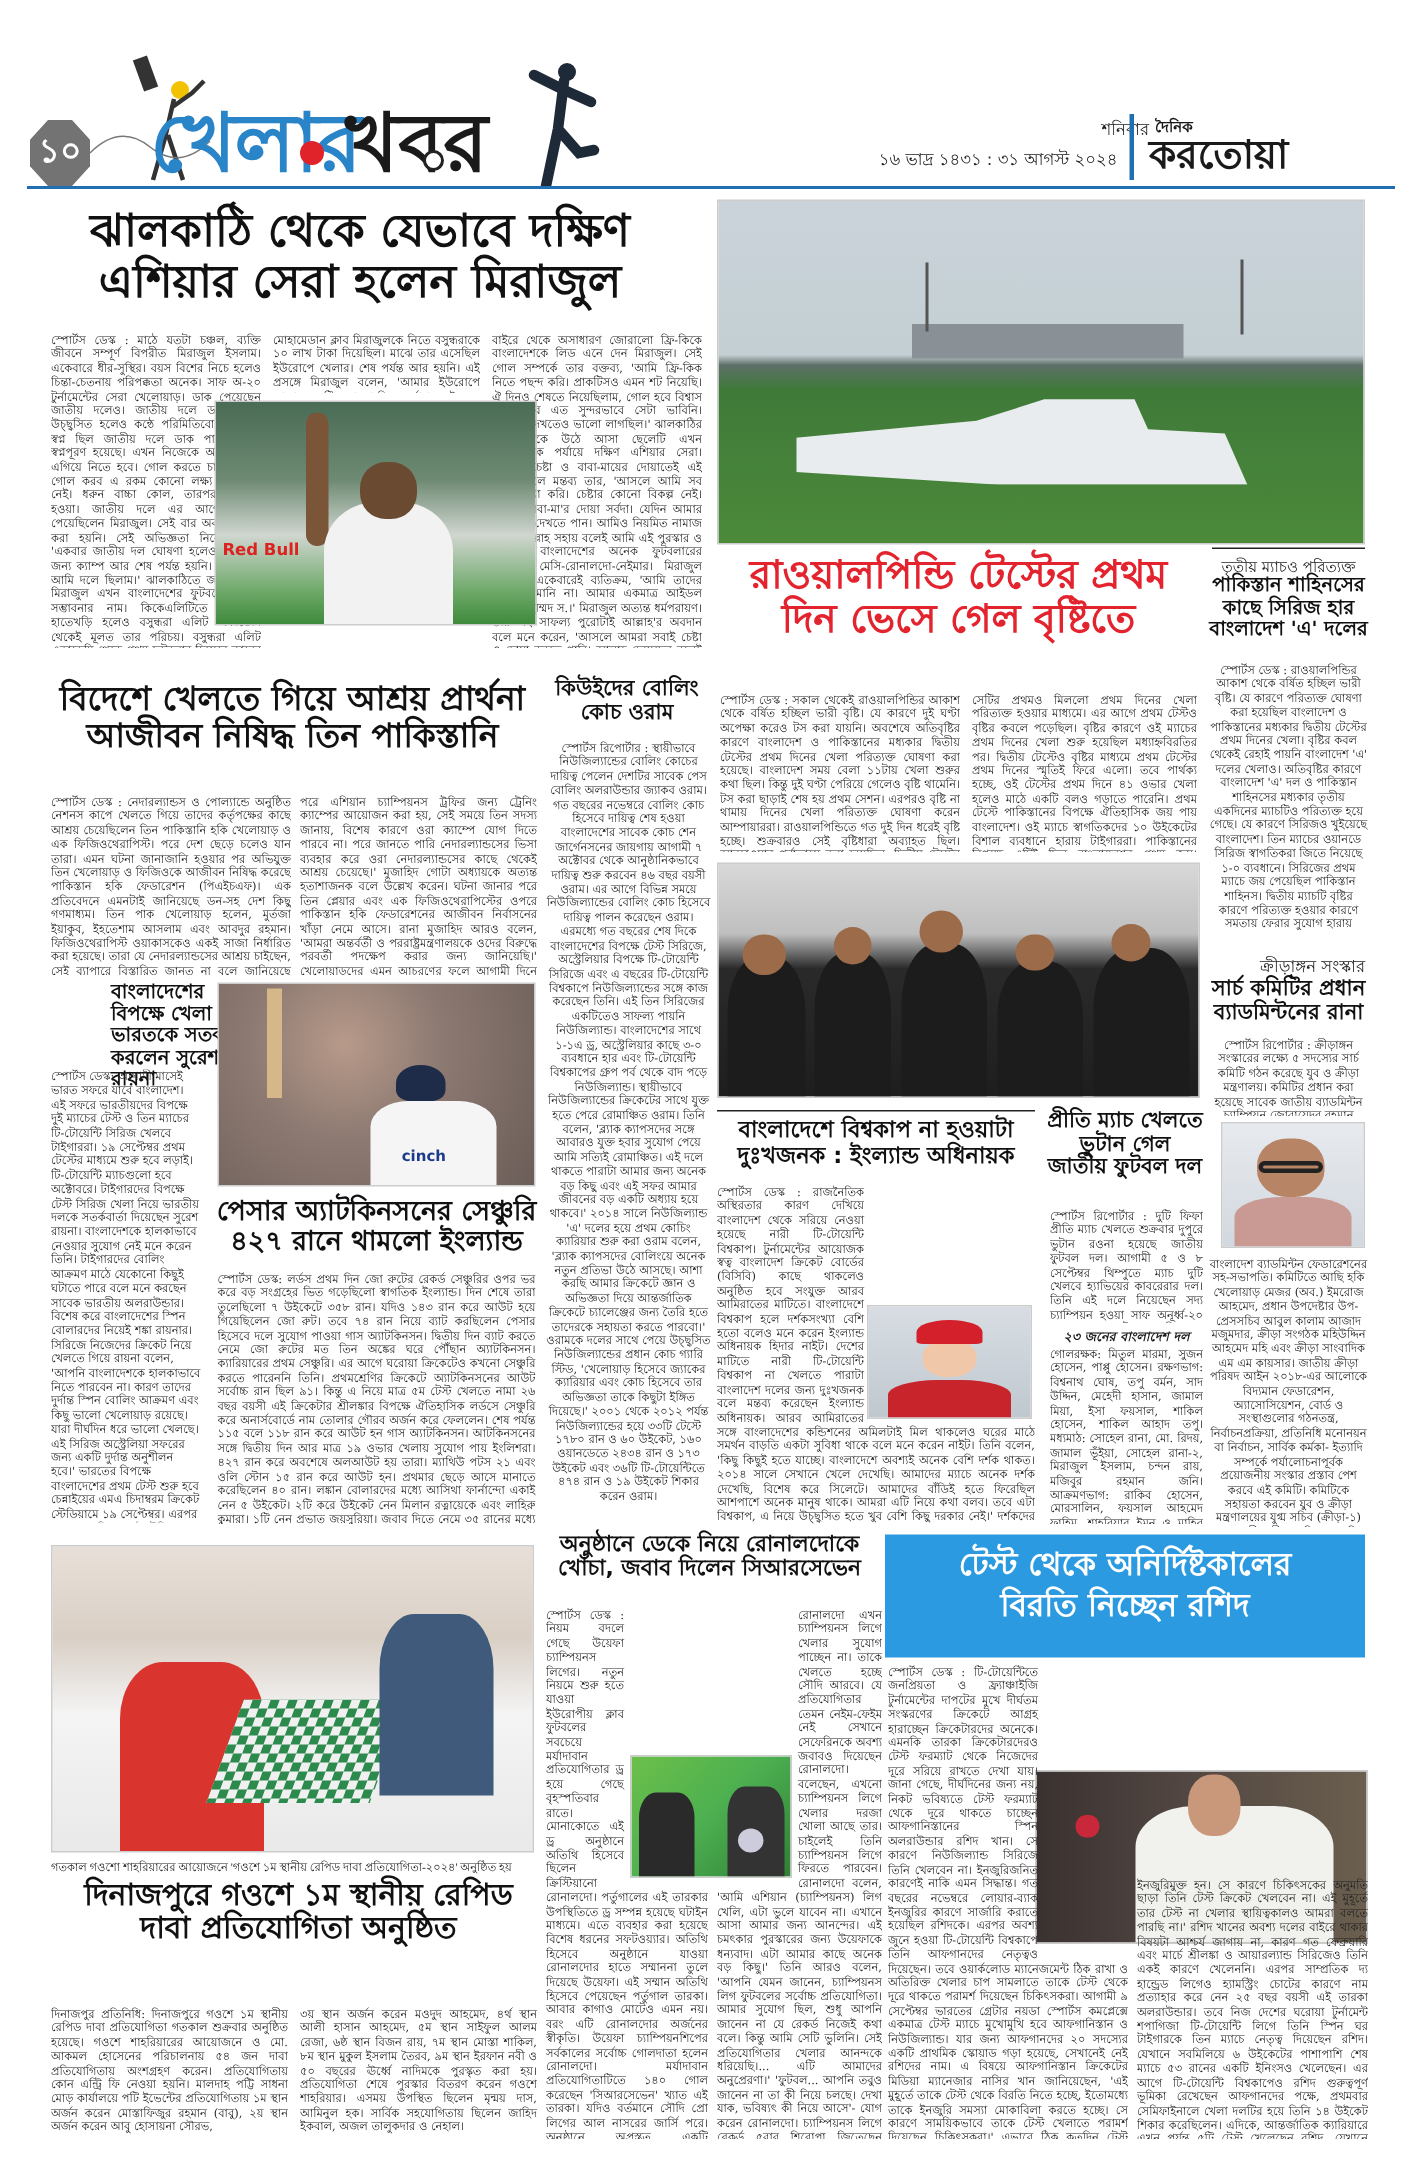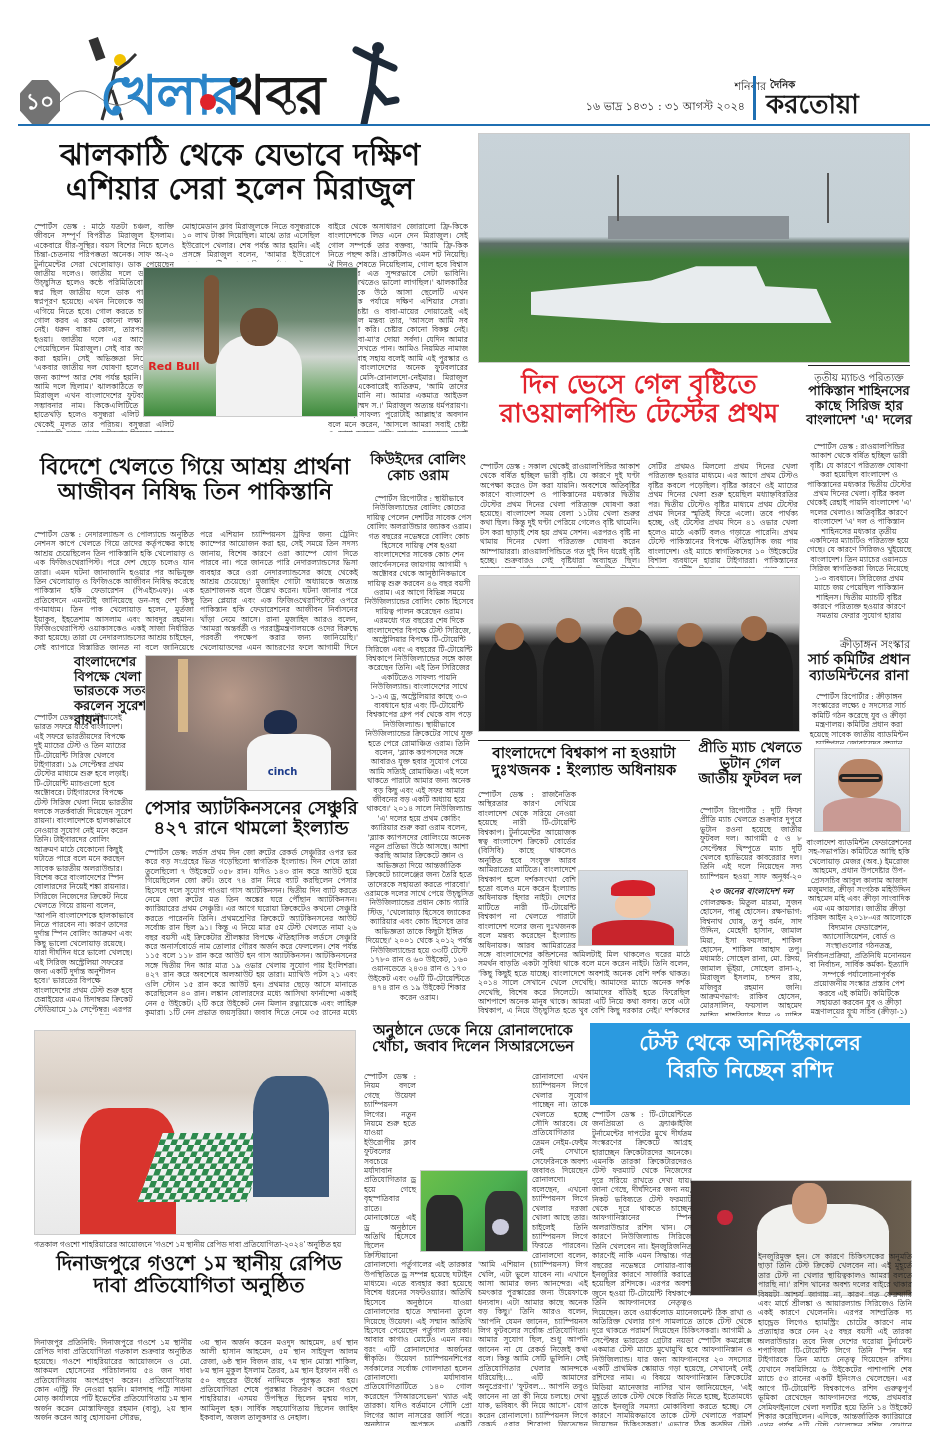--- a/index.html
+++ b/index.html
@@ -120,22 +120,22 @@
   <div class="redbull">Red Bull</div>
 </div>
 
 <div class="abs photo ph-stadium" style="left:478px;top:133px;width:432px;height:230px;">
   <div class="stand"></div>
     <div class="light1"></div>
     <div class="light2"></div>
     <div class="covers"></div>
 </div>
 <div class="abs hl hl-red" style="left:480px;top:370px;width:318px;font-size:26px;">
+  <div>রাওয়ালপিন্ডি টেস্টের প্রথম</div>
   <div>দিন ভেসে গেল বৃষ্টিতে</div>
-  <div>রাওয়ালপিন্ডি টেস্টের প্রথম</div>
 </div>
 <div class="abs body" style="left:480px;top:462px;width:160px;height:106px;">স্পোর্টস ডেস্ক : সকাল থেকেই রাওয়ালপিন্ডির আকাশ থেকে বর্ষিত হচ্ছিল ভারী বৃষ্টি। যে কারণে দুই ঘণ্টা অপেক্ষা করেও টস করা যায়নি। অবশেষে অতিবৃষ্টির কারণে বাংলাদেশ ও পাকিস্তানের মধ্যকার দ্বিতীয় টেস্টের প্রথম দিনের খেলা পরিত্যক্ত ঘোষণা করা হয়েছে। বাংলাদেশ সময় বেলা ১১টায় খেলা শুরুর কথা ছিল। কিন্তু দুই ঘণ্টা পেরিয়ে গেলেও বৃষ্টি থামেনি। টস করা ছাড়াই শেষ হয় প্রথম সেশন। এরপরও বৃষ্টি না থামায় দিনের খেলা পরিত্যক্ত ঘোষণা করেন আম্পায়াররা। রাওয়ালপিন্ডিতে গত দুই দিন ধরেই বৃষ্টি হচ্ছে। শুক্রবারও সেই বৃষ্টিধারা অব্যাহত ছিল। আবহাওয়ার পূর্বাভাসে বলা হয়েছিল, দ্বিতীয় টেস্টের দিনগুলোতে বজ্রসহ বৃষ্টিপাত হতে পারে।</div>
 <div class="abs body" style="left:648px;top:462px;width:150px;height:106px;">সেটির প্রথমও মিললো প্রথম দিনের খেলা পরিত্যক্ত হওয়ার মাধ্যমে। এর আগে প্রথম টেস্টও বৃষ্টির কবলে পড়েছিল। বৃষ্টির কারণে ওই ম্যাচের প্রথম দিনের খেলা শুরু হয়েছিল মধ্যাহ্নবিরতির পর। দ্বিতীয় টেস্টেও বৃষ্টির মাধ্যমে প্রথম টেস্টের প্রথম দিনের স্মৃতিই ফিরে এলো। তবে পার্থক্য হচ্ছে, ওই টেস্টের প্রথম দিনে ৪১ ওভার খেলা হলেও মাঠে একটি বলও গড়াতে পারেনি। প্রথম টেস্টে পাকিস্তানের বিপক্ষে ঐতিহাসিক জয় পায় বাংলাদেশ। ওই ম্যাচে স্বাগতিকদের ১০ উইকেটের বিশাল ব্যবধানে হারায় টাইগাররা। পাকিস্তানের বিপক্ষে এটিই ছিল বাংলাদেশের প্রথম জয়। এমনকি টেস্ট ক্রিকেটের ইতিহাসে এবারই প্রথম ১০ উইকেটে জয় পেল বাংলাদেশ।</div>
 
 <div class="abs rule" style="left:808px;top:365px;width:102px;height:1px;"></div>
 <div class="abs kicker" style="left:808px;top:370px;width:102px;">তৃতীয় ম্যাচও পরিত্যক্ত</div>
 <div class="abs hl" style="left:806px;top:384px;width:106px;font-size:13px;">পাকিস্তান শাহিনসের কাছে সিরিজ হার বাংলাদেশ 'এ' দলের</div>
 <div class="abs body body-c" style="left:806px;top:442px;width:106px;height:178px;">স্পোর্টস ডেস্ক : রাওয়ালপিন্ডির আকাশ থেকে বর্ষিত হচ্ছিল ভারী বৃষ্টি। যে কারণে পরিত্যক্ত ঘোষণা করা হয়েছিল বাংলাদেশ ও পাকিস্তানের মধ্যকার দ্বিতীয় টেস্টের প্রথম দিনের খেলা। বৃষ্টির কবল থেকেই রেহাই পায়নি বাংলাদেশ 'এ' দলের খেলাও। অতিবৃষ্টির কারণে বাংলাদেশ 'এ' দল ও পাকিস্তান শাহিনসের মধ্যকার তৃতীয় একদিনের ম্যাচটিও পরিত্যক্ত হয়ে গেছে। যে কারণে সিরিজও খুইয়েছে বাংলাদেশ। তিন ম্যাচের ওয়ানডে সিরিজ স্বাগতিকরা জিতে নিয়েছে ১-০ ব্যবধানে। সিরিজের প্রথম ম্যাচে জয় পেয়েছিল পাকিস্তান শাহিনস। দ্বিতীয় ম্যাচটি বৃষ্টির কারণে পরিত্যক্ত হওয়ার কারণে সমতায় ফেরার সুযোগ হারায় বাংলাদেশ। গতকাল শেষ ম্যাচটিও পরিত্যক্ত হওয়ায় সিরিজও হাতছাড়া হয়েছে বাংলাদেশের হাত থেকে। এর আগে পাকিস্তান শাহিনসের বিপক্ষে দুটি চারদিনের ম্যাচ খেলেছে বাংলাদেশ। ওই দুটি ম্যাচেও হানা দিয়েছিল বৃষ্টি। দুটি ম্যাচই হয়েছিল ড্র।</div>
 
 <div class="abs hl" style="left:30px;top:455px;width:330px;font-size:22px;">

